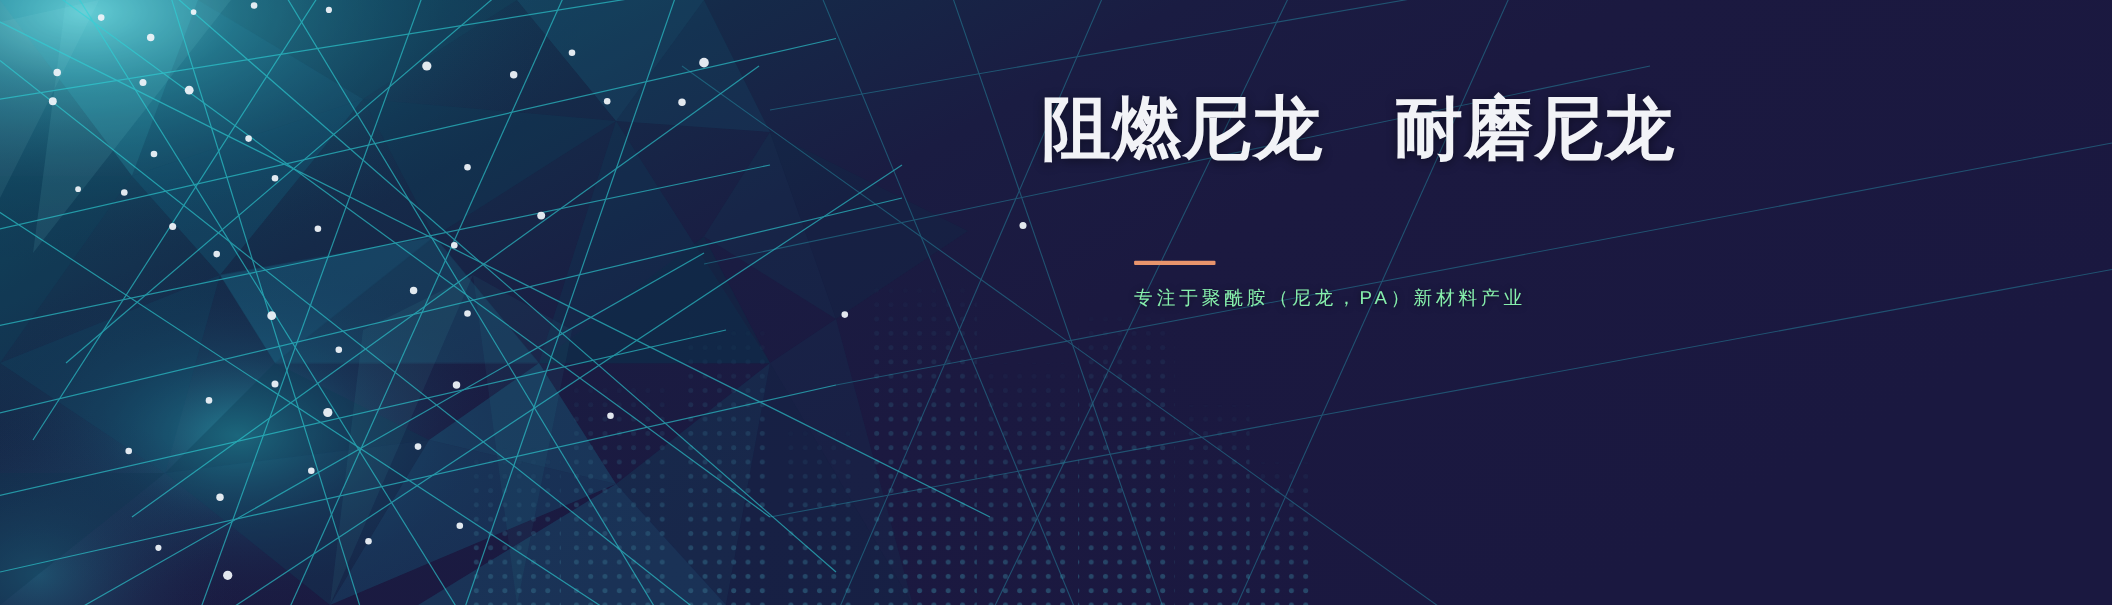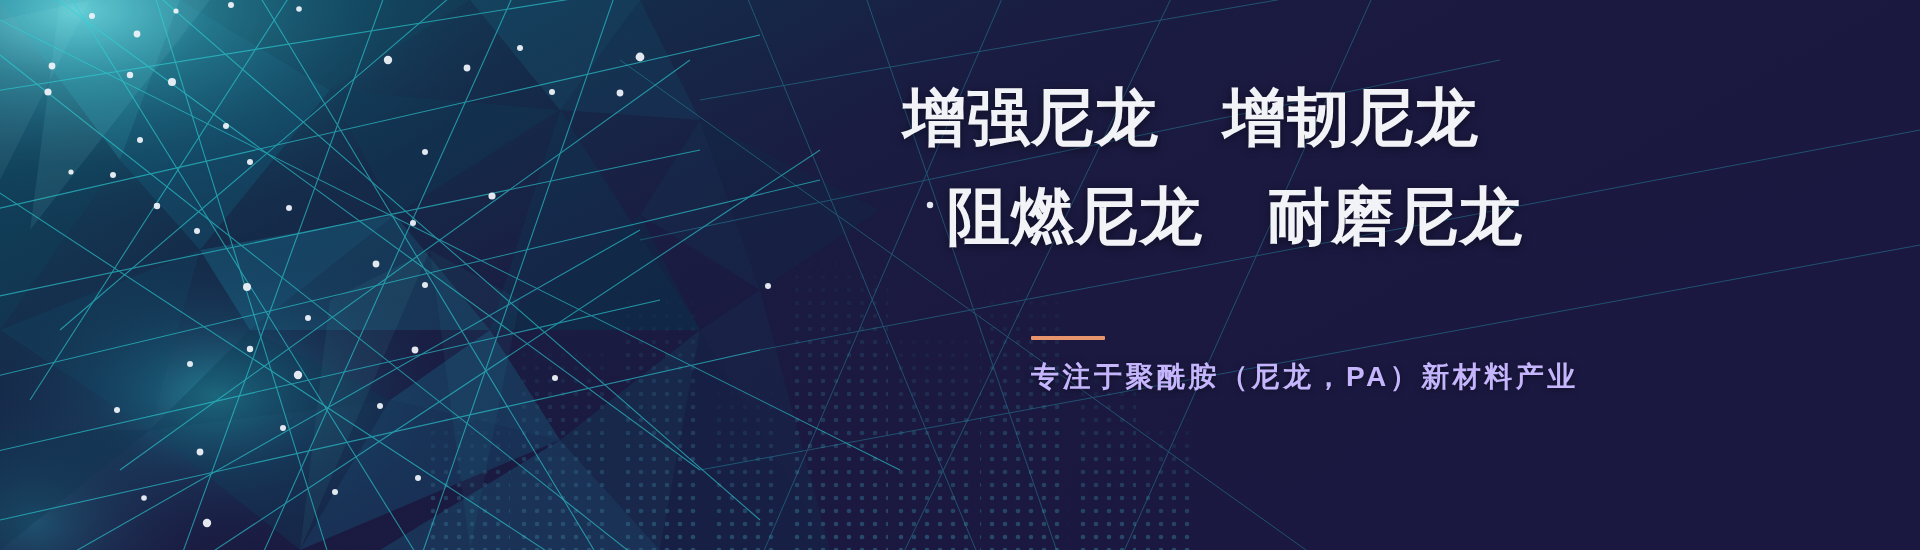--- a/index.html
+++ b/index.html
@@ -38,23 +38,23 @@
     padding-left:128px;
   }
   .divider{
     width:74px;height:4px;
     background:#e8946c;
     border-radius:1px;
   }
   .tagline{
     margin-top:18px;
     padding-left:128px;
-    color:#c4b5fd;
-    font-size:28px;
-    font-weight:bold;
+    color:#86efac;
+    font-size:17px;
+    font-weight:normal;
     letter-spacing:3.5px;
     white-space:pre;
     text-shadow:0 1px 6px rgba(0,0,0,.5);
   }
 </style>
 </head>
 <body>
 
 <div class="banner">
 
@@ -239,21 +239,20 @@
         <circle cx="144" cy="498" r="2.8"></circle>
         <circle cx="418" cy="478" r="3"></circle>
         <circle cx="555" cy="378" r="3"></circle>
         <circle cx="768" cy="286" r="3"></circle>
         <circle cx="930" cy="205" r="3.2"></circle>
       </g>
     </svg>
   </div>
 
   <div class="content">
-    <div class="headline l1">增强尼龙　增韧尼龙</div>
     <div class="headline l2">阻燃尼龙　耐磨尼龙</div>
 
     <div class="divider-wrap">
       <div class="divider"></div>
     </div>
 
     <div class="tagline">专注于聚酰胺（尼龙，PA）新材料产业</div>
   </div>
 
 </div>

